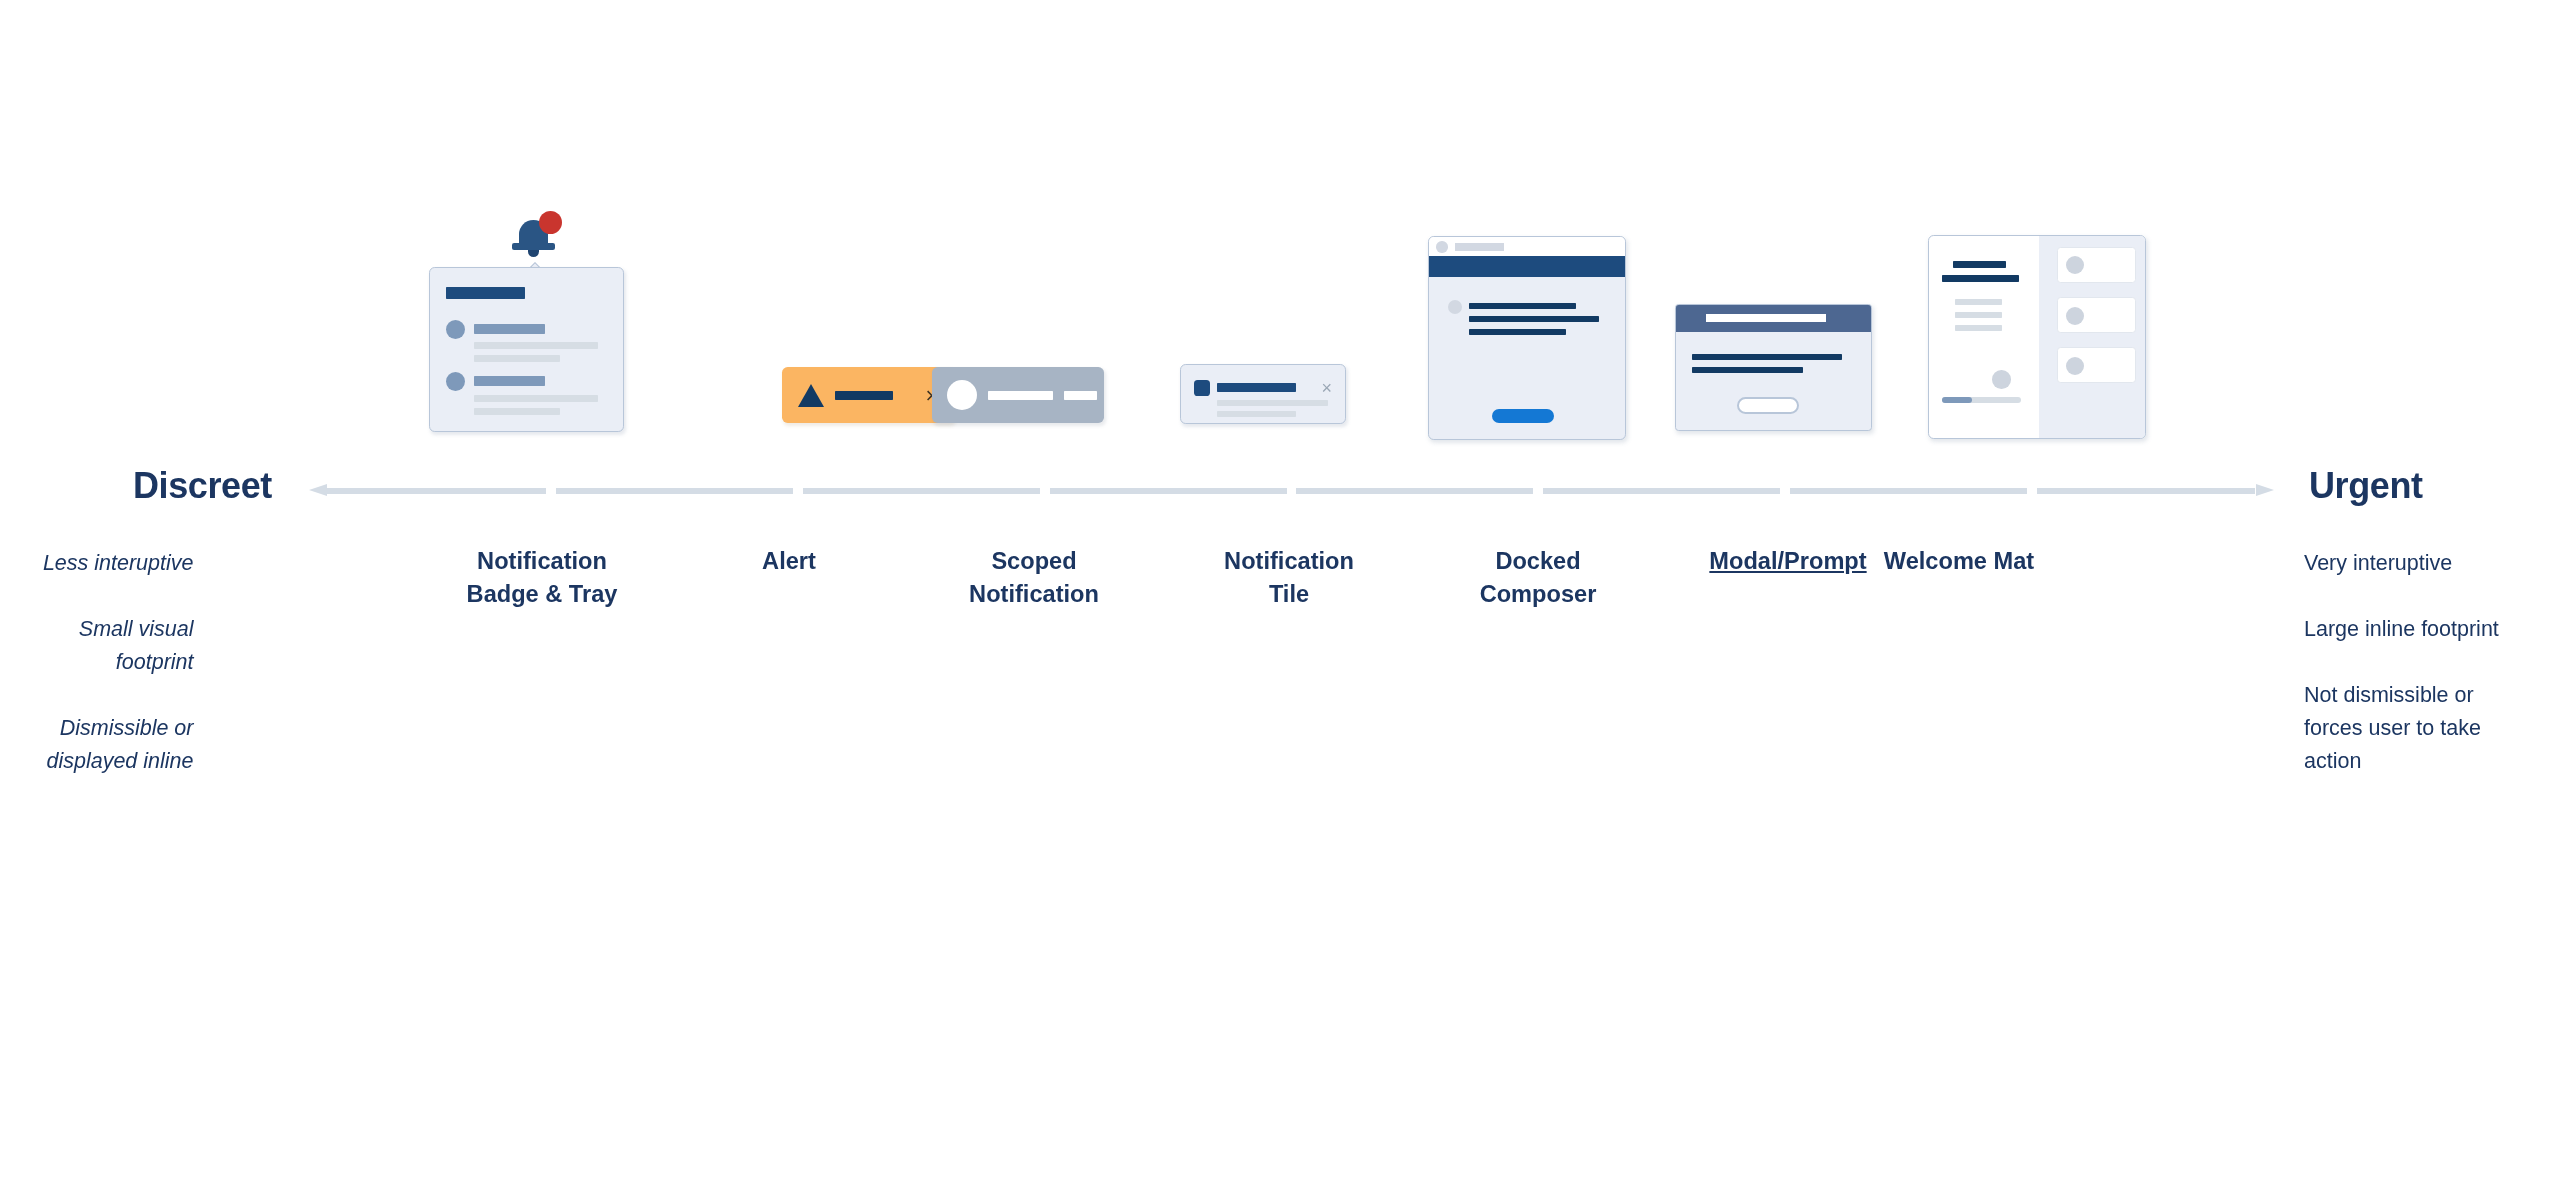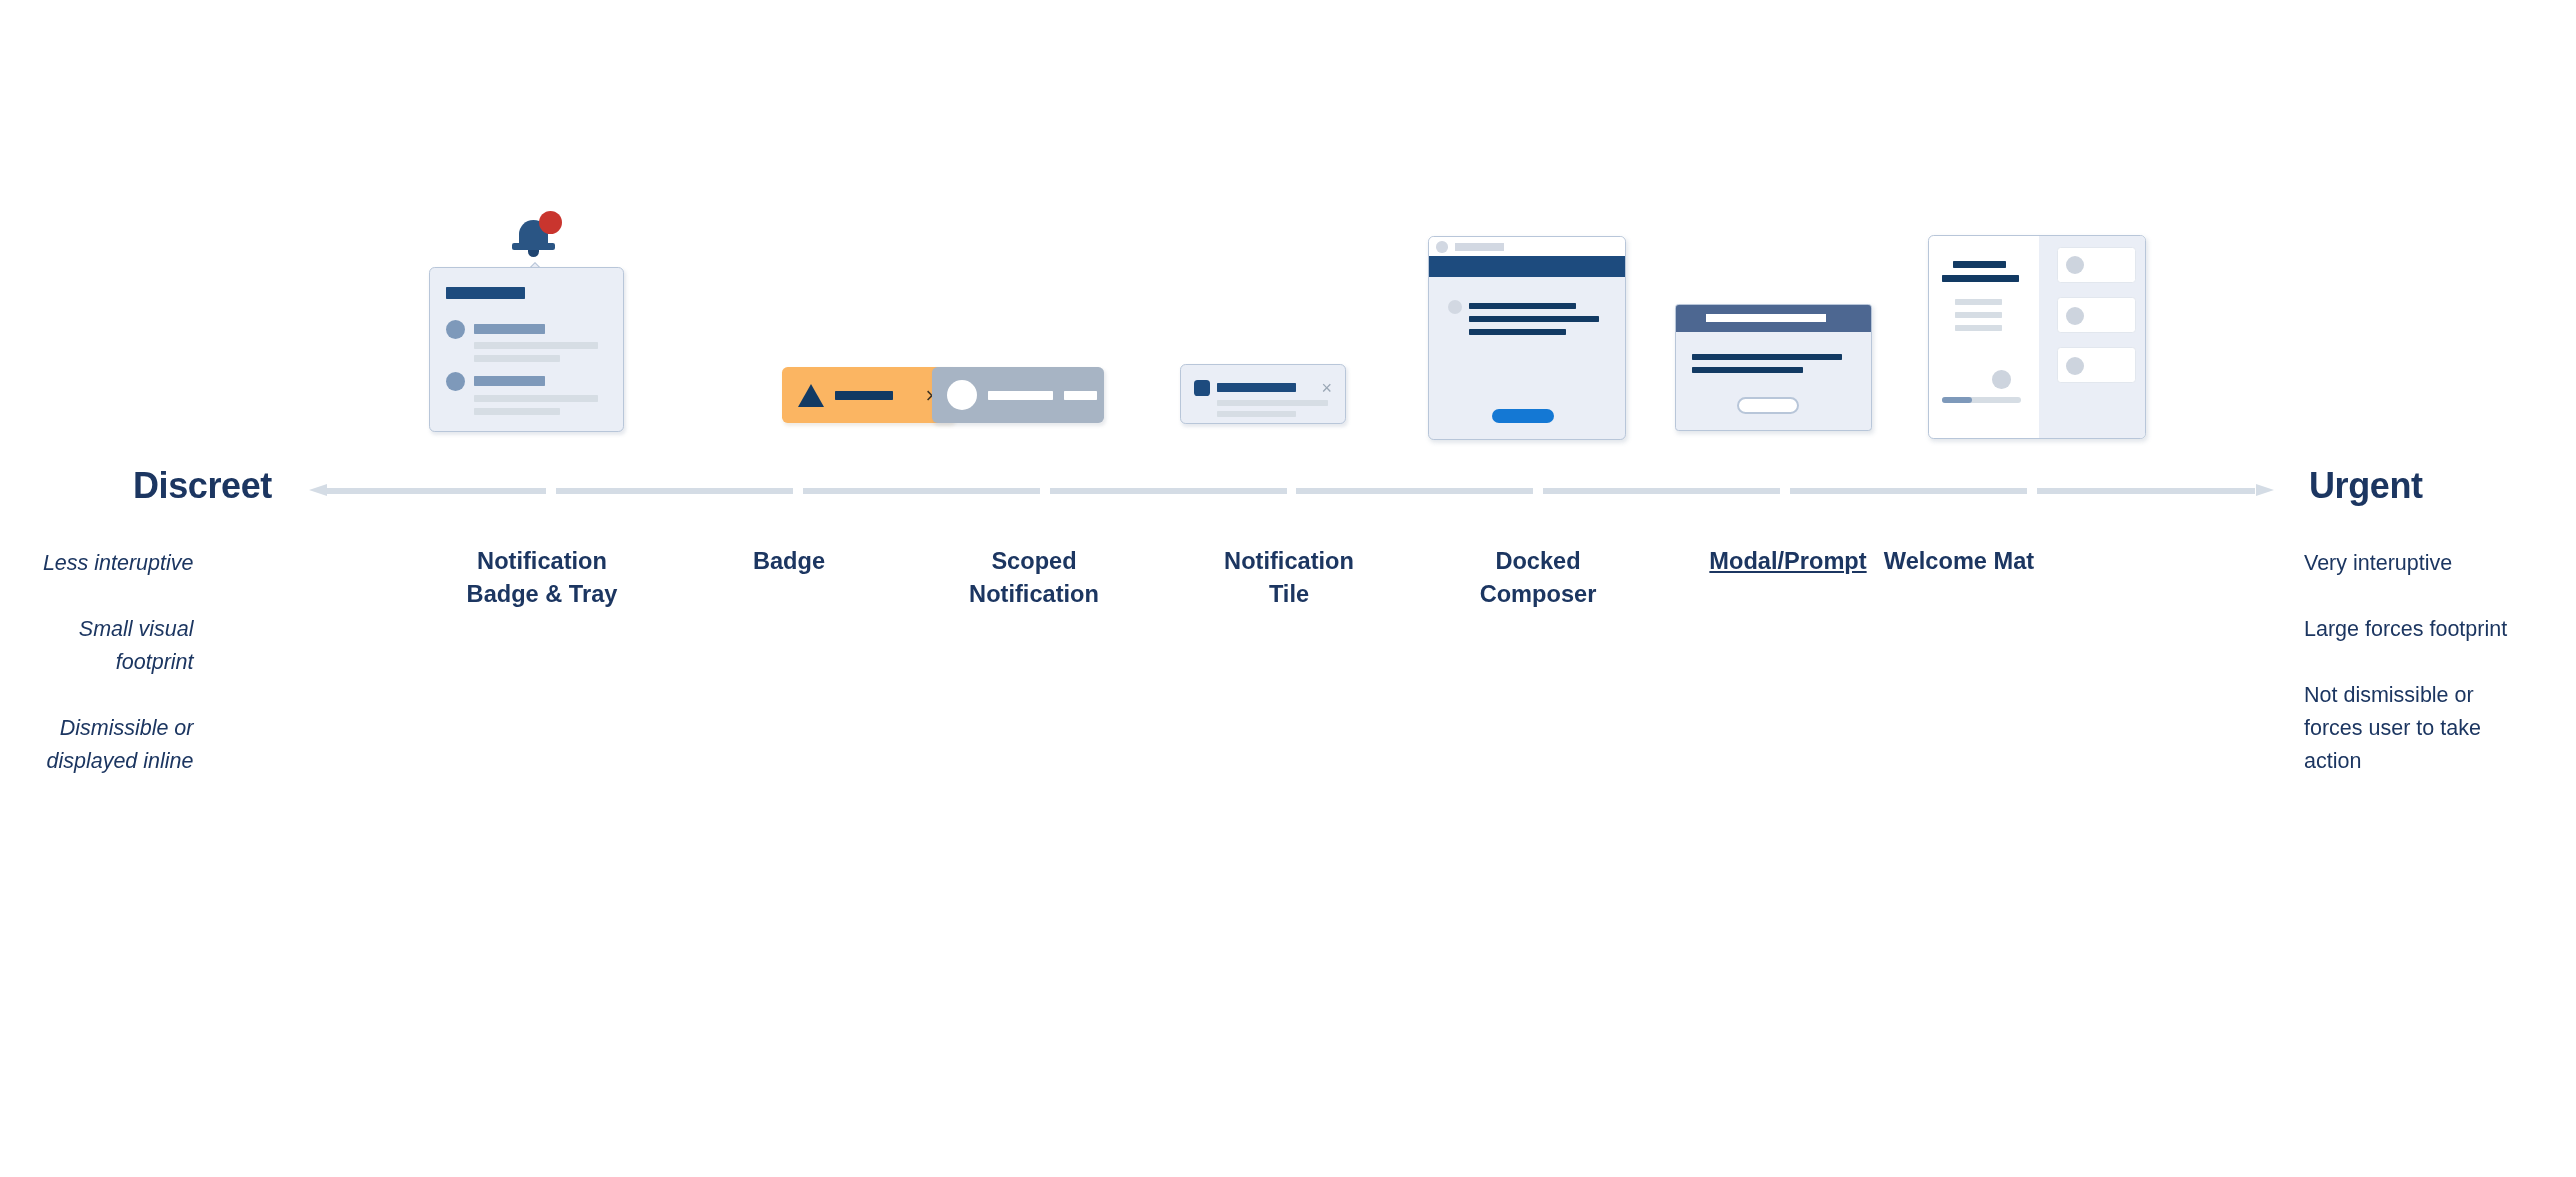--- a/index.html
+++ b/index.html
@@ -360,36 +360,36 @@
     <div class="axis-seg" style="left:741px; width:237px;"></div>
     <div class="axis-seg" style="left:987px; width:237px;"></div>
     <div class="axis-seg" style="left:1234px; width:237px;"></div>
     <div class="axis-seg" style="left:1481px; width:237px;"></div>
     <div class="axis-seg" style="left:1728px; width:218px;"></div>
     <div class="arrow-right"></div>
   </div>
 
   <div class="cat-label" style="left:542px;">Notification
 Badge &amp; Tray</div>
-  <div class="cat-label" style="left:789px;">Badge</div>
+  <div class="cat-label" style="left:789px;">Alert</div>
   <div class="cat-label" style="left:1034px;">Scoped
 Notification</div>
   <div class="cat-label" style="left:1289px;">Notification
 Tile</div>
   <div class="cat-label" style="left:1538px;">Docked
 Composer</div>
   <div class="cat-label" style="left:1788px;text-decoration:underline;">Modal/Prompt</div>
   <div class="cat-label" style="left:1959px;">Welcome Mat</div>
 
   <div class="side-list left">
     <div class="side-item">Less interuptive</div>
     <div class="side-item">Small visual footprint</div>
     <div class="side-item">Dismissible or displayed inline</div>
   </div>
 
   <div class="side-list right">
     <div class="side-item">Very interuptive</div>
-    <div class="side-item">Large forces footprint</div>
+    <div class="side-item">Large inline footprint</div>
     <div class="side-item">Not dismissible or forces user to take action</div>
   </div>
 
 </div>
 
 
 </body></html>

